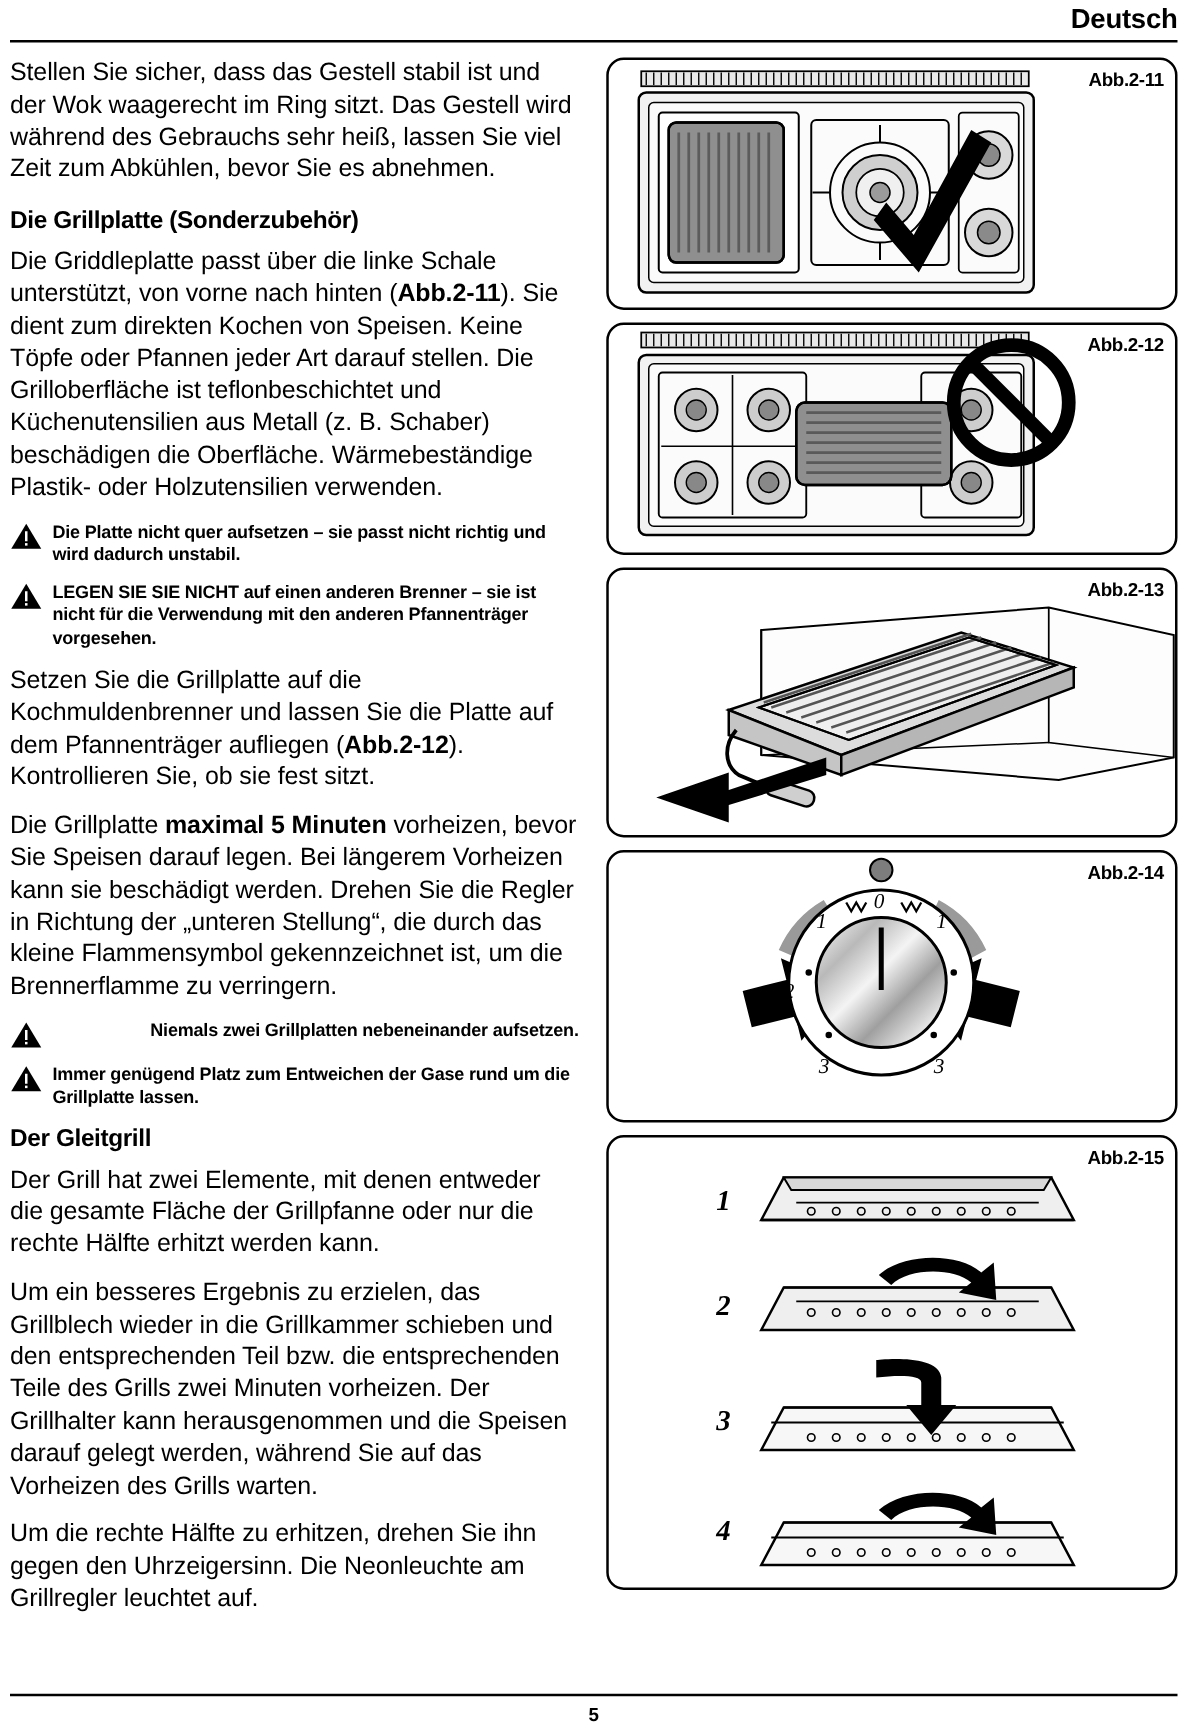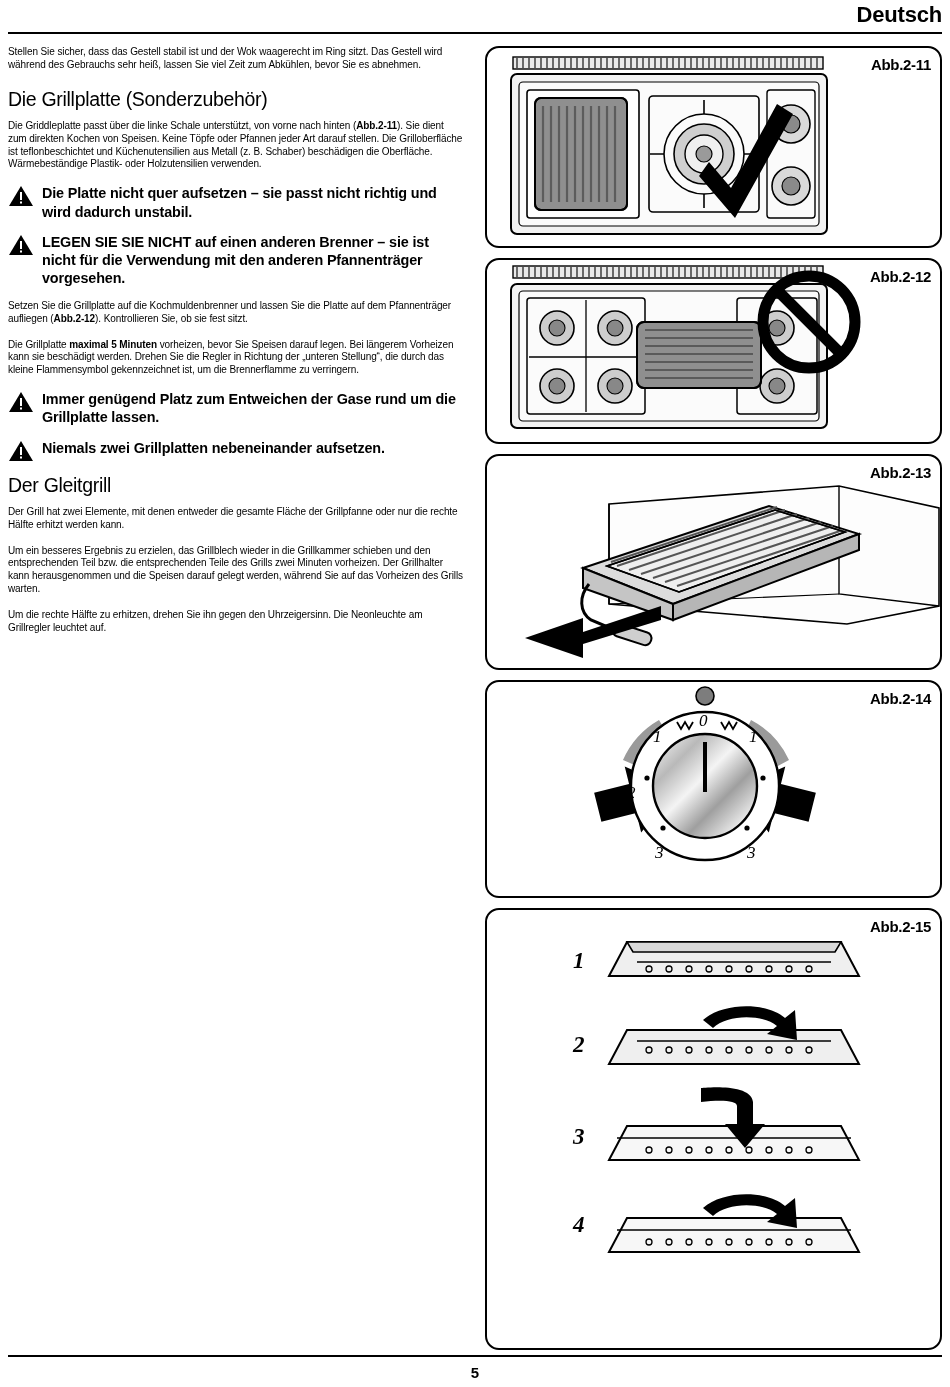--- a/index.html
+++ b/index.html
@@ -42,37 +42,38 @@
   }
 
   
   .col-text {
     position: absolute;
     left: 8px; top: 8px;
     width: 455px;
   }
   .col-text p {
     margin: 0 0 13px 0;
-    font-size: 10px;
+    font-size: 20px;
     line-height: 1.29;
     letter-spacing: -0.1px;
   }
   .col-text h2 {
     margin: 16px 0 9px 0;
     font-size: 19.5px;
-    font-weight: normal;
+    font-weight: bold;
     letter-spacing: -0.3px;
   }
   .col-text h2.second {
     margin-top: 2px;
   }
   .warn {
     display: flex;
     align-items: flex-start;
     margin: 0 0 12px 0;
+    justify-content: space-between;
   }
   .warn-ico {
     flex: 0 0 auto;
     width: 26px; height: 22px;
     margin-right: 8px;
     margin-top: 1px;
     position: relative;
   }
   .warn-ico svg { display: block; }
   .warn-txt {
@@ -102,21 +103,21 @@
     right: 9px; top: 8px;
     font-size: 15px;
     font-weight: bold;
     z-index: 9;
     letter-spacing: -0.3px;
   }
   .f1 { height: 202px; }
   .f2 { height: 186px; }
   .f3 { height: 216px; }
   .f4 { height: 218px; }
-  .f5 { height: 442px; }
+  .f5 { height: 364px; }
 
   
   .footer-rule {
     position: absolute;
     left: 8px; right: 8px; bottom: 30px;
     height: 2px; background: #000;
   }
   .pageno {
     position: absolute;
     left: 0; right: 0; bottom: 6px;
@@ -172,32 +173,32 @@
     <p><span>Die Grillplatte </span><b>maximal 5 Minuten</b><span> vorheizen, bevor Sie Speisen darauf legen. Bei längerem Vorheizen kann sie beschädigt werden. Drehen Sie die Regler in Richtung der „unteren Stellung“, die durch das kleine Flammensymbol gekennzeichnet ist, um die Brennerflamme zu verringern.</span></p>
 
     <div class="warn">
       <div class="warn-ico">
         <svg width="26" height="22" viewBox="0 0 26 22">
           <polygon points="13,1 25,21 1,21" fill="#000"></polygon>
           <rect x="12" y="7" width="2" height="8" fill="#fff"></rect>
           <rect x="12" y="16.5" width="2" height="2" fill="#fff"></rect>
         </svg>
       </div>
-      <div class="warn-txt">Immer genügend Platz zum Entweichen der Gase rund um die Grillplatte lassen.</div>
+      <div class="warn-txt">Niemals zwei Grillplatten nebeneinander aufsetzen.</div>
     </div>
 
     <div class="warn">
       <div class="warn-ico">
         <svg width="26" height="22" viewBox="0 0 26 22">
           <polygon points="13,1 25,21 1,21" fill="#000"></polygon>
           <rect x="12" y="7" width="2" height="8" fill="#fff"></rect>
           <rect x="12" y="16.5" width="2" height="2" fill="#fff"></rect>
         </svg>
       </div>
-      <div class="warn-txt">Niemals zwei Grillplatten nebeneinander aufsetzen.</div>
+      <div class="warn-txt">Immer genügend Platz zum Entweichen der Gase rund um die Grillplatte lassen.</div>
     </div>
 
 
     <h2 class="second">Der Gleitgrill</h2>
 
 
     <p>Der Grill hat zwei Elemente, mit denen entweder die gesamte Fläche der Grillpfanne oder nur die rechte Hälfte erhitzt werden kann.</p>
 
 
     <p>Um ein besseres Ergebnis zu erzielen, das Grillblech wieder in die Grillkammer schieben und den entsprechenden Teil bzw. die entsprechenden Teile des Grills zwei Minuten vorheizen. Der Grillhalter kann herausgenommen und die Speisen darauf gelegt werden, während Sie auf das Vorheizen des Grills warten.</p>

